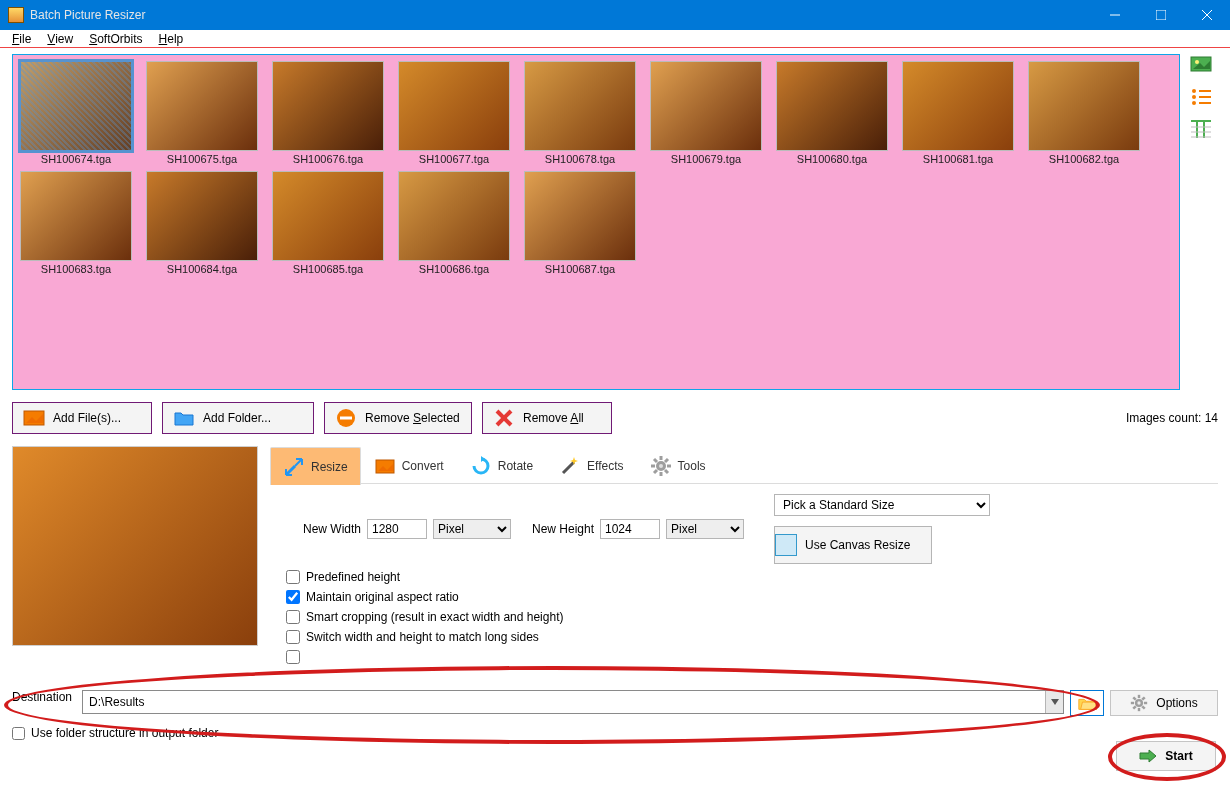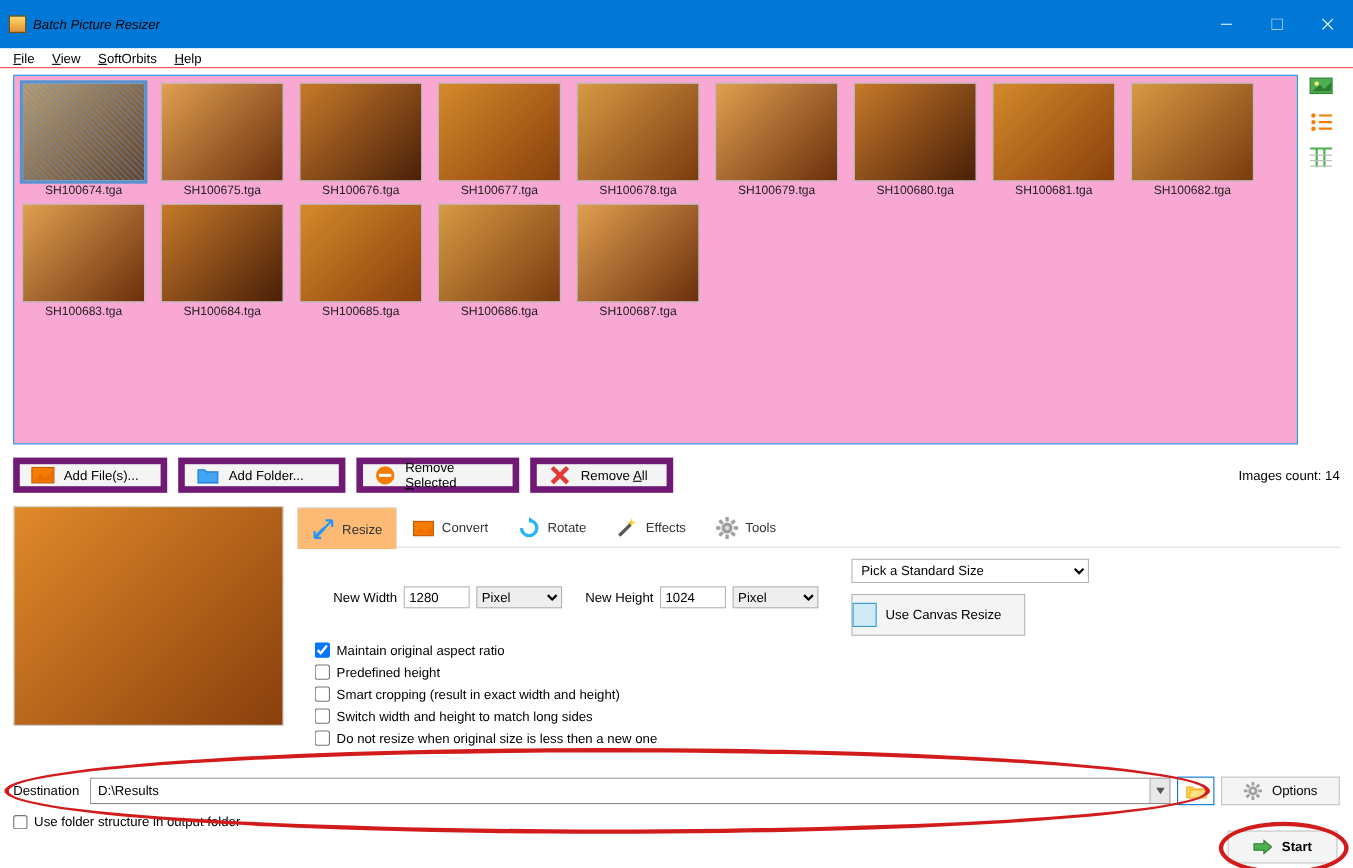--- a/index.html
+++ b/index.html
@@ -1,19 +1,19 @@
 <!DOCTYPE html>
 <html><head>
 <meta charset="utf-8">
 <style>
   * { box-sizing: border-box; margin: 0; padding: 0; font-family: "Segoe UI", Tahoma, sans-serif; font-size: 12px; }
   body { width: 1230px; height: 789px; overflow: hidden; background: #fff; position: relative; }
 
   
-  .titlebar { height: 44px; background: #0078d7; color: #000000; display: flex; align-items: center; padding: 0 0 0 8px; font-style: italic; }
+  .titlebar { height: 30px; background: #0078d7; color: #e5e5e5; display: flex; align-items: center; padding: 0 0 0 8px; }
   .titlebar .app-icon { width: 16px; height: 16px; background: linear-gradient(#ffd966,#e69138); border: 1px solid #7f4f00; margin-right: 6px; }
   .titlebar .title-text { flex: 0 0 auto; font-size: 12px; }
   .titlebar .spacer { flex: 1; }
   .win-btn { width: 46px; height: 30px; display: flex; align-items: center; justify-content: center; color: #fff; cursor: pointer; }
   .win-btn svg { width: 10px; height: 10px; stroke: #fff; stroke-width: 1; fill: none; }
 
   
   .menubar { height: 18px; border-bottom: 1px solid #ef4444; display: flex; align-items: center; padding: 0 4px; background: #fff; }
   .menubar .menu-item { padding: 2px 8px; cursor: pointer; }
   .menubar .menu-item u { text-decoration: underline; }
@@ -30,21 +30,21 @@
   .thumb.selected .img::after { content:""; position:absolute; inset:0; background-image: repeating-linear-gradient(45deg, rgba(51,153,255,0.35) 0 2px, transparent 2px 4px); }
   .thumb .cap { font-size: 11px; color: #222; }
 
   
   .side { position: absolute; left: 1188px; top: 6px; width: 30px; display: flex; flex-direction: column; gap: 10px; }
   .side-btn { width: 26px; height: 22px; display: flex; align-items: center; justify-content: center; cursor:pointer; }
   .side-btn svg { width: 22px; height: 20px; }
 
   
   .toolbar-row { position: absolute; left: 12px; top: 350px; right: 12px; height: 40px; display:flex; align-items:center; }
-  .tool-btn { height: 32px; border: 6px solid #701a75; background: #f4f4f4; display:flex; align-items:center; gap:8px; padding: 0 10px; margin-right: 10px; cursor:pointer; }
+  .tool-btn { height: 32px; border: 1px solid #701a75; background: #f4f4f4; display:flex; align-items:center; gap:8px; padding: 0 10px; margin-right: 10px; cursor:pointer; }
   .tool-btn .ico { width: 22px; height:22px; display:flex; align-items:center; justify-content:center; }
   .count-label { margin-left: auto; font-size: 12px; }
 
   
   .preview { position: absolute; left: 12px; top: 398px; width: 246px; height: 200px; background: linear-gradient(135deg,#e08a2a,#8a3f0c); border: 1px solid #cfcfcf; background-size:cover; background-position:center; }
 
   .tabs-wrap { position: absolute; left: 270px; top: 398px; right: 12px; height: 232px; }
   .tabs-header { height: 38px; display:flex; border-bottom: 1px solid #dcdcdc; }
   .tab { display:flex; align-items:center; gap:6px; padding: 0 12px; height: 38px; border: 1px solid transparent; border-bottom: none; cursor:pointer; color:#333; }
   .tab.active { border-color: #dcdcdc; background: #fdba74; border-radius: 2px 2px 0 0; position:relative; top:1px; }
@@ -57,21 +57,21 @@
   select.unit { width: 78px; height: 20px; border:1px solid #b5b5b5; background:#eee; font-size:12px; }
   .std-size { width: 216px; height: 22px; border:1px solid #b5b5b5; background:#fff; font-size:12px; padding:0 4px; }
 
   .canvas-btn { height: 38px; width: 158px; border:1px solid #b5b5b5; background:#f4f4f4; display:flex; align-items:center; justify-content:flex-start; gap:8px; cursor:pointer; }
   .canvas-btn .ico { width:22px;height:22px;border:1px solid #3399cc; background:#cfe9f7; }
 
   .chk-row { display:flex; align-items:center; gap:6px; font-size:12px; }
   .chk-row input { width:14px; height:14px; }
 
   
-  .dest-row { position: absolute; left: 12px; top: 642px; right: 12px; height: 30px; display:flex; align-items:center; gap:6px; }
+  .dest-row { position: absolute; left: 12px; top: 642px; right: 12px; height: 30px; display:flex; align-items:flex-start; gap:6px; }
   .dest-label { font-size:12px; padding-right:4px; }
   .dest-combo { flex:1; display:flex; height:24px; border:1px solid #8a8a8a; }
   .dest-combo input { flex:1; border:none; padding:0 6px; font-size:12px; outline:none; }
   .dest-combo .arrow { width:18px; background:#e8e8e8; border-left:1px solid #b5b5b5; display:flex; align-items:center; justify-content:center; cursor:pointer; }
   .browse-btn { width:34px; height:26px; border:1px solid #0078d7; background:#fff; display:flex; align-items:center; justify-content:center; cursor:pointer; }
   .options-btn { height:26px; width:108px; border:1px solid #c5c5c5; background:#f4f4f4; display:flex; align-items:center; justify-content:center; gap:8px; cursor:pointer; }
   .gear { width:18px; height:18px; }
 
   
   .folder-struct { position:absolute; left: 12px; top: 678px; display:flex; align-items:center; gap:6px; }
@@ -327,38 +327,37 @@
         <div style="display:flex; flex-direction:column; gap:10px;">
           <select class="std-size"><option>Pick a Standard Size</option></select>
           <div class="canvas-btn">
             <span class="ico"></span>
             <span>Use Canvas Resize</span>
           </div>
         </div>
       </div>
 
       <label class="chk-row">
+          <input type="checkbox" style="">
+          <span>Predefined height</span>
+        </label>
+      <label class="chk-row">
           <input type="checkbox" checked="" style="">
           <span>Maintain original aspect ratio</span>
-        </label>
-      <label class="chk-row">
-          <input type="checkbox" style="">
-          <span>Predefined height</span>
         </label>
       <label class="chk-row">
           <input type="checkbox" style="">
           <span>Smart cropping (result in exact width and height)</span>
         </label>
       <label class="chk-row">
           <input type="checkbox" style="">
           <span>Switch width and height to match long sides</span>
         </label>
       <label class="chk-row">
           <input type="checkbox" style="">
-          <span>Do not resize when original size is less then a new one</span>
         </label>
     </div>
   </div>
 
   <div class="dest-row">
     <span class="dest-label">Destination</span>
     <div class="dest-combo">
       <input type="text" value="D:\Results" style="">
       <div class="arrow">
           <svg width="8" height="6" viewBox="0 0 8 6">

